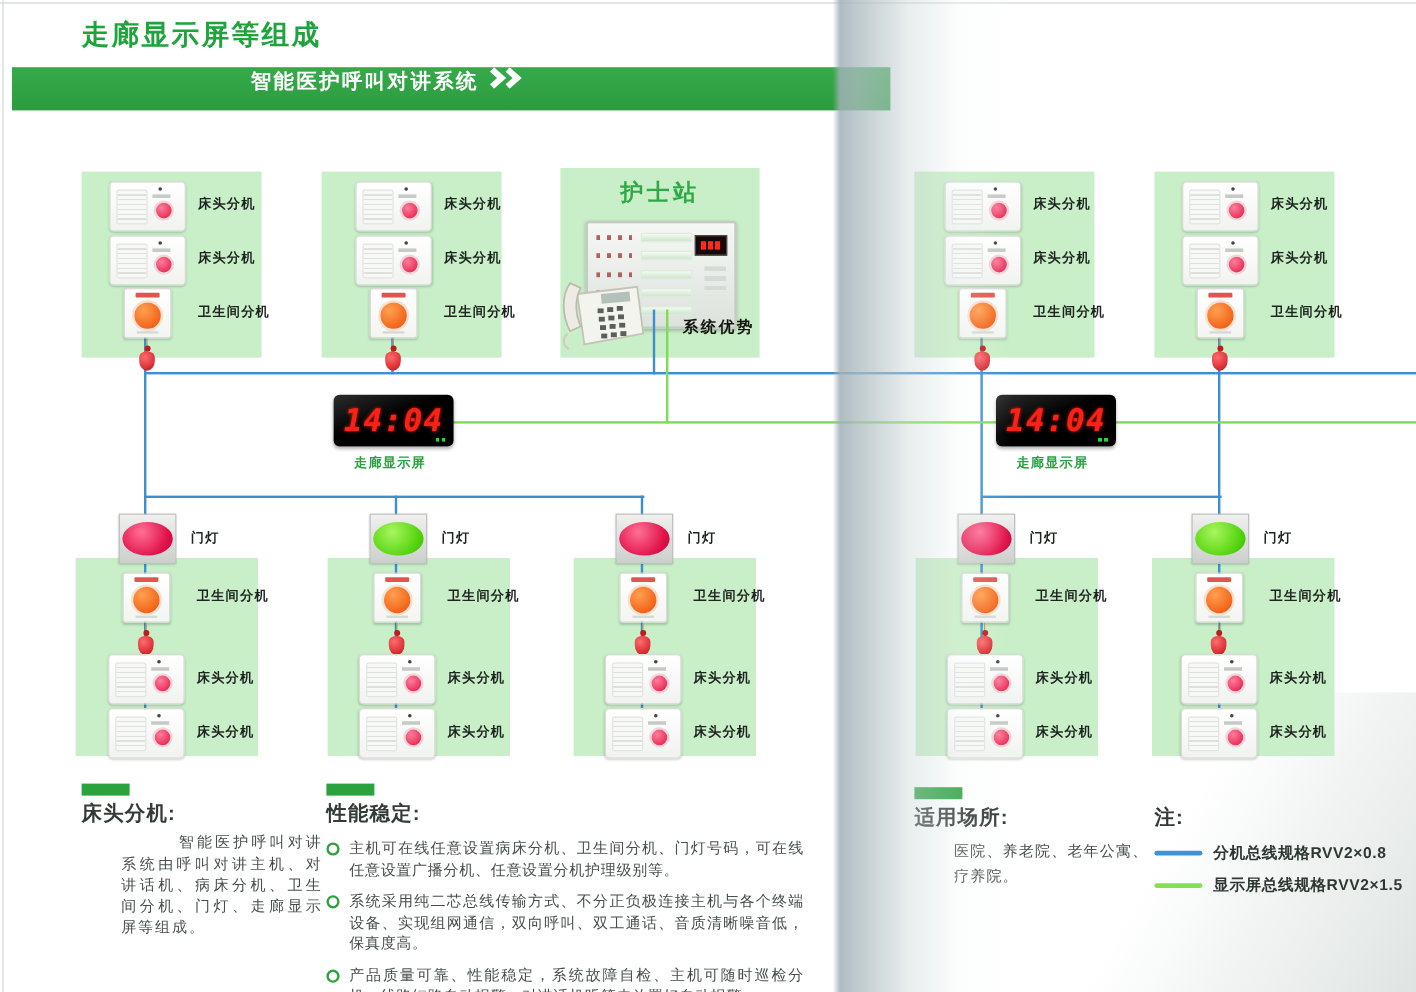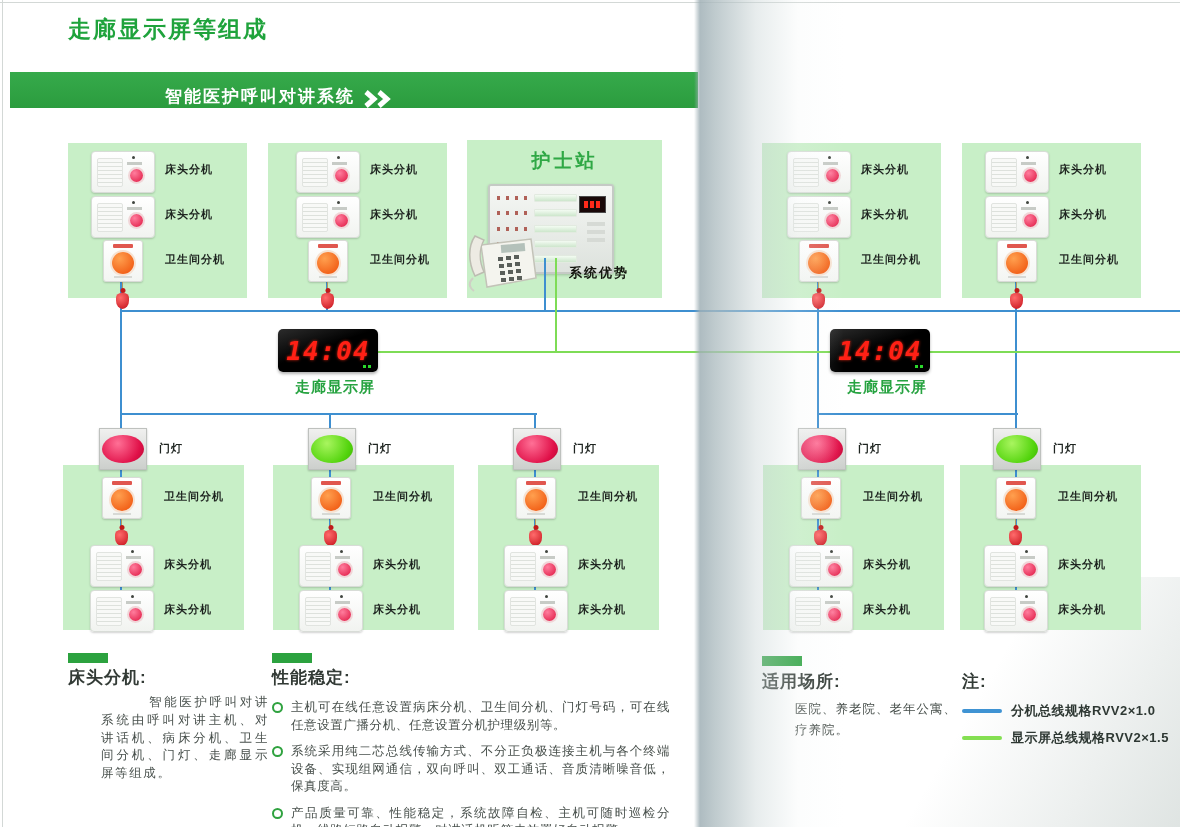--- a/index.html
+++ b/index.html
@@ -9,26 +9,26 @@
   .edge-left{position:absolute;left:2px;top:0;width:1px;height:100%;background:#d3d8d6;z-index:0;}
   .fold{position:absolute;left:694px;top:0;width:150px;height:827px;z-index:6;pointer-events:none;
         background:linear-gradient(90deg, rgba(170,184,188,0) 0px, rgba(160,176,182,0.85) 6px,
         rgba(172,187,191,0.78) 20px, rgba(203,214,215,0.45) 62px, rgba(238,243,243,0.18) 104px,
         rgba(255,255,255,0) 150px);}
   .corner-shade{position:absolute;right:0;bottom:0;width:360px;height:250px;z-index:0;
         background:linear-gradient(300deg, rgba(163,178,173,0.35), rgba(163,178,173,0) 55%);}
 
   .title{position:absolute;left:68px;top:14px;font-size:23px;font-weight:bold;color:#1FA33C;
          letter-spacing:2px;z-index:4;}
-  .banner{position:absolute;left:10px;top:72px;width:688px;height:36px;z-index:4;
-          background:linear-gradient(180deg,#36aa4b,#2B9C3E);display:flex;align-items:flex-end;}
+  .banner{position:absolute;left:10px;top:56px;width:688px;height:36px;z-index:4;
+          background:linear-gradient(180deg,#36aa4b,#2B9C3E);display:flex;align-items:flex-start;padding-left:44px;}
   .banner-text{margin-left:155px;color:#fff;font-size:17px;font-weight:bold;letter-spacing:2px;}
   .banner-arrows{margin-left:8px;display:inline-flex;}
 
-  .panel{position:absolute;background:#C8EFC7;z-index:1;padding-left:29px;}
+  .panel{position:absolute;background:#C8EFC7;z-index:1;}
   .wire{position:absolute;z-index:2;}
   .wire.blue{background:#3E8FD0;}
   .wire.green{background:#7EDC56;}
 
   .dev{position:absolute;z-index:3;}
   .dev-label{position:absolute;z-index:3;font-size:11px;font-weight:bold;color:#1e2420;letter-spacing:1px;white-space:nowrap;}
 
   .bed{width:62px;height:40px;background:linear-gradient(180deg,#ffffff,#f1f3f0);
        border:1px solid #d8dcd7;border-radius:4px;box-shadow:0 1px 2px rgba(0,0,0,.18);}
   .bed .grille{position:absolute;left:5px;top:6px;width:24px;height:27px;border:1px solid #e1e4e0;border-radius:2px;
@@ -58,21 +58,21 @@
   .lamp-red{background:radial-gradient(circle at 38% 30%,#ff7096,#e01048 68%,#b50a35);}
   .lamp-green{background:radial-gradient(circle at 38% 30%,#a9f55f,#53d40d 68%,#3eb304);}
 
   .clock{position:absolute;width:100px;height:43px;border-radius:5px;z-index:4;
        background:linear-gradient(160deg,#2c2c2c,#000 45%);box-shadow:0 2px 3px rgba(0,0,0,.3);
        display:flex;align-items:center;justify-content:center;}
   .clock .time{font-family:"DejaVu Sans Mono",monospace;font-style:italic;font-weight:bold;font-size:26px;
        color:#ff2015;letter-spacing:1px;text-shadow:0 0 3px rgba(255,45,20,.85);}
   .clock .mark{position:absolute;right:6px;bottom:4px;width:9px;height:3px;
        background:repeating-linear-gradient(90deg,#2bd72b 0 3px,rgba(0,0,0,0) 3px 5px);}
-  .clock-label{position:absolute;z-index:4;font-size:15px;font-weight:bold;color:#27A341;letter-spacing:1px;}
+  .clock-label{position:absolute;z-index:4;font-size:11px;font-weight:bold;color:#27A341;letter-spacing:1px;}
   .clock1{left:278px;top:329px;} .clock2{left:830px;top:329px;}
   .clock1-label{left:295px;top:378px;} .clock2-label{left:847px;top:378px;}
 
   .nurse{left:467px;top:140px;width:166px;height:158px;}
   .ns-title{position:absolute;left:0;top:8px;width:100%;text-align:center;font-size:19px;font-weight:bold;
        color:#2FA845;letter-spacing:3px;}
   .host{position:absolute;left:21px;top:44px;width:122px;height:86px;border-radius:3px;
        background:linear-gradient(180deg,#f5f7f4,#dde2dd);border:2px solid #c5cac5;box-shadow:0 1px 3px rgba(0,0,0,.2);}
   .host-rows{position:absolute;left:7px;top:8px;width:80px;bottom:9px;display:flex;flex-direction:column;justify-content:space-between;}
   .host-row{height:8px;display:flex;align-items:center;}
@@ -441,21 +441,21 @@
       <div class="bullet"><span class="mark"></span><span>产品质量可靠、性能稳定，系统故障自检、主机可随时巡检分机、线路短路自动报警、对讲话机听筒未放置好自动报警。</span></div>
     </div>
 
   <div class="sec-bar" style="left:762px;top:656px;"></div>
   <div class="sec-head" style="left:762px;top:670px;">适用场所:</div>
   <div class="sec-body apps-body">医院、养老院、老年公寓、疗养院。</div>
 
   <div class="sec-head" style="left:962px;top:670px;">注:</div>
   <div class="legend-row" style="left:962px;top:702px;">
     <span class="legend-line" style="background:#3F93D3;"></span>
-    <span class="legend-label">分机总线规格RVV2×1.0</span>
+    <span class="legend-label">分机总线规格RVV2×0.8</span>
   </div>
   <div class="legend-row" style="left:962px;top:729px;">
     <span class="legend-line" style="background:#84DF52;"></span>
     <span class="legend-label">显示屏总线规格RVV2×1.5</span>
   </div>
 
   <div class="fold"></div>
 </div>
 
 </body></html>

